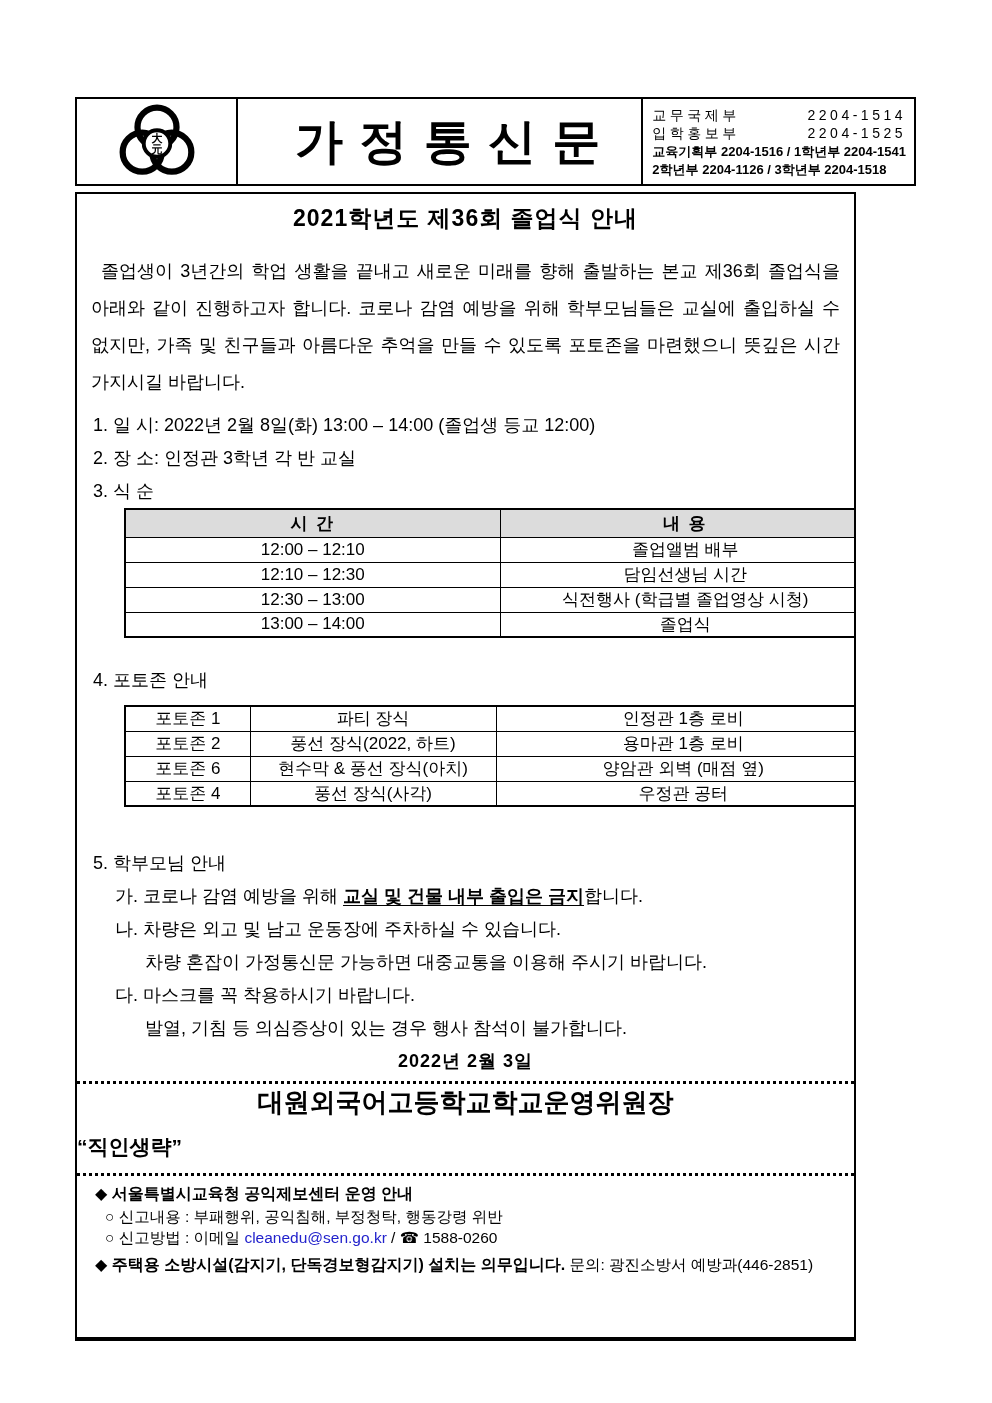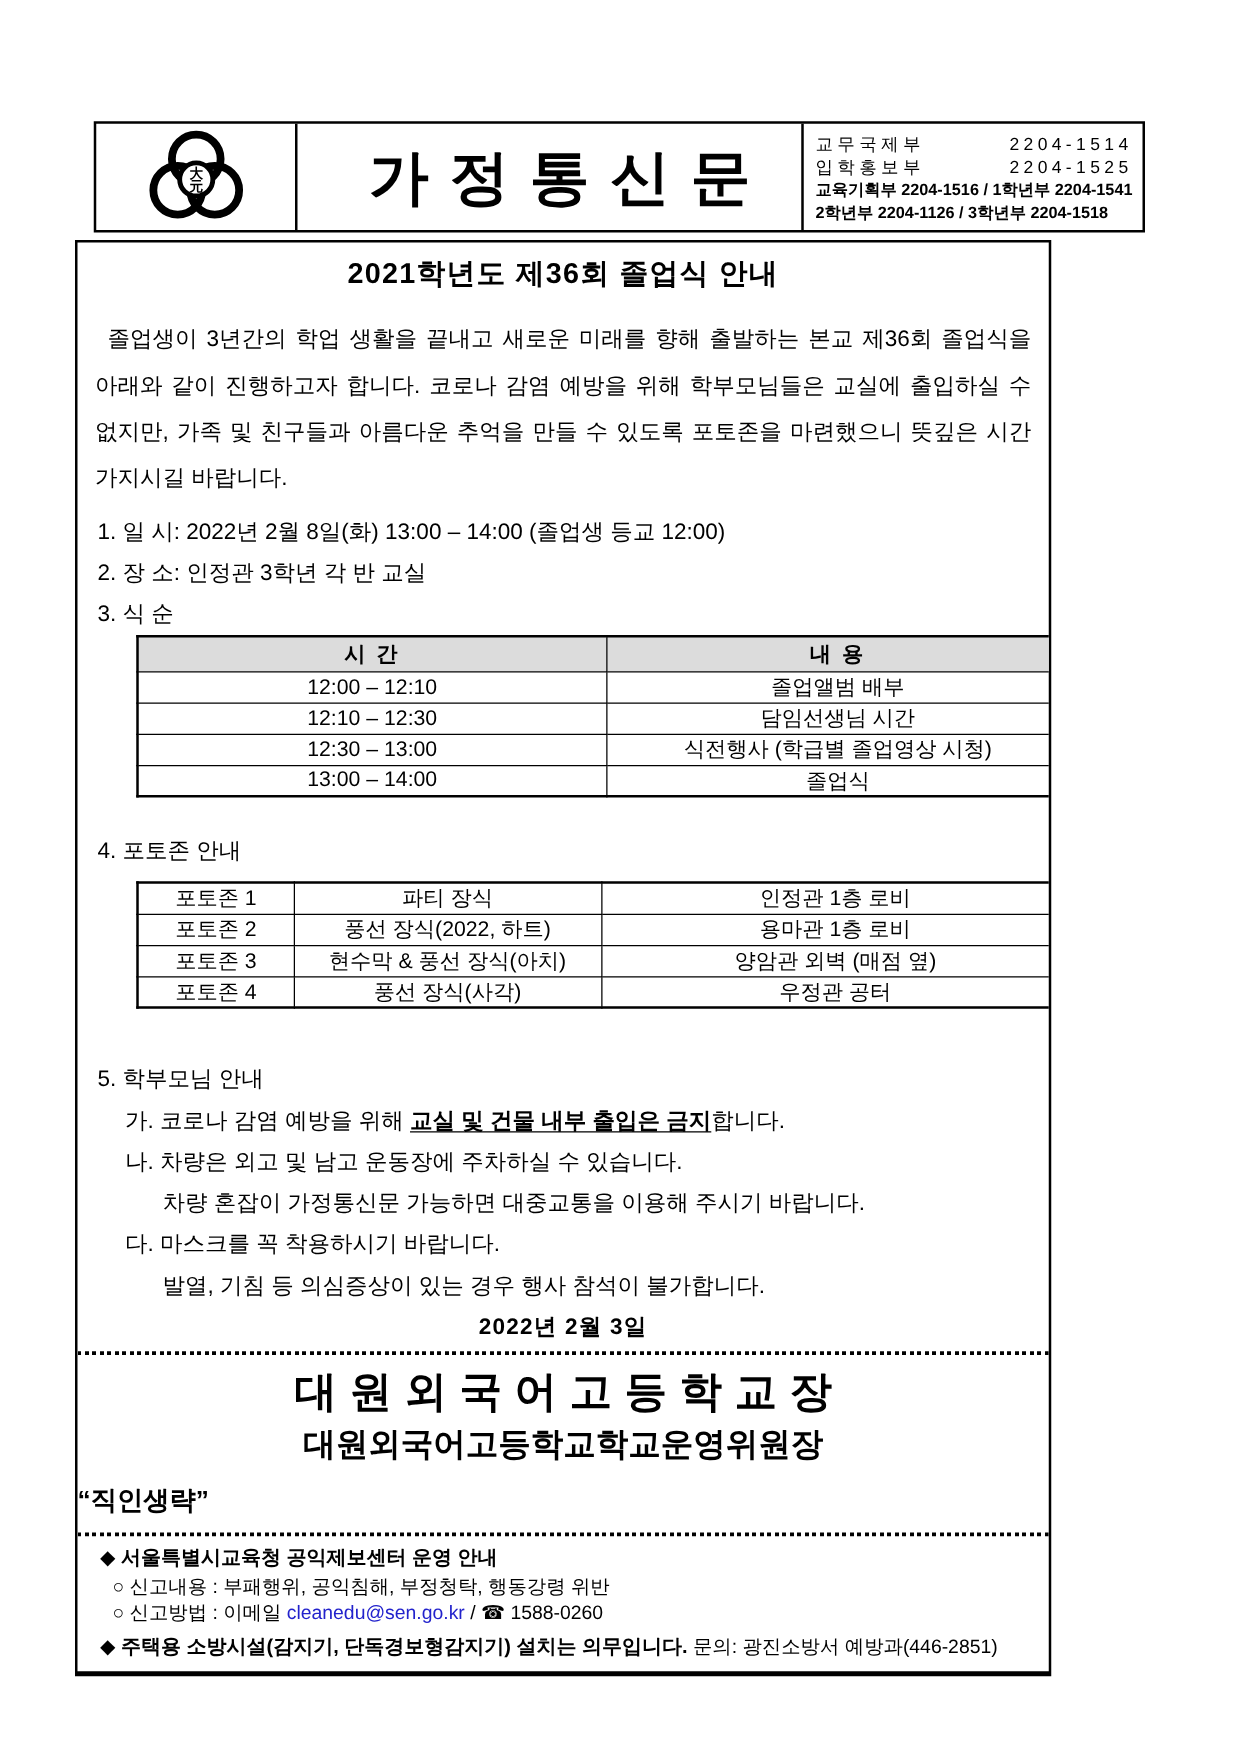--- a/index.html
+++ b/index.html
@@ -23,21 +23,21 @@
     text-indent:0.34em; white-space:nowrap;
   }
   .contact-cell { flex:1; padding:7px 8px 5px 9px;
     display:flex; flex-direction:column; justify-content:space-between; }
   .contact-spaced { display:flex; justify-content:space-between;
     font-size:14px; letter-spacing:3.5px; line-height:18px; white-space:nowrap; }
   .contact-compact { font-size:13px; font-weight:600; letter-spacing:0;
     line-height:18px; white-space:nowrap; }
   
   .body-box {
-    position:absolute; left:60px; top:192px; width:781px; height:1149px;
+    position:absolute; left:75px; top:192px; width:781px; height:1149px;
     border:2px solid #000; border-bottom-width:4px; overflow:hidden;
   }
   .doc-title { margin-top:9px; text-align:center;
     font-size:23px; font-weight:bold; letter-spacing:1px; }
   .intro { margin:18px 14px 0 14px; font-size:18px; line-height:37px; }
   .jline { text-align:justify; text-align-last:justify; }
   .jline-first { text-indent:10px;margin-top:19px; }
   .jline-last { text-align:left; text-align-last:left; }
   .num-items { margin:8px 0 0 16px; font-size:18px; line-height:33px; }
   .num-item { white-space:nowrap; }
@@ -163,21 +163,21 @@
         <td>포토존 1</td>
         <td>파티 장식</td>
         <td>인정관 1층 로비</td>
       </tr>
       <tr>
         <td>포토존 2</td>
         <td>풍선 장식(2022, 하트)</td>
         <td>용마관 1층 로비</td>
       </tr>
       <tr>
-        <td>포토존 3</td>
+        <td>포토존 6</td>
         <td>현수막 &amp; 풍선 장식(아치)</td>
         <td>양암관 외벽 (매점 옆)</td>
       </tr>
       <tr>
         <td>포토존 4</td>
         <td>풍선 장식(사각)</td>
         <td>우정관 공터</td>
       </tr>
     </tbody>
       </table>
@@ -189,21 +189,20 @@
       <div>나. 차량은 외고 및 남고 운동장에 주차하실 수 있습니다.</div>
       <div class="note-cont">차량 혼잡이 가정통신문 가능하면 대중교통을 이용해 주시기 바랍니다.</div>
       <div>다. 마스크를 꼭 착용하시기 바랍니다.</div>
       <div class="note-cont">발열, 기침 등 의심증상이 있는 경우 행사 참석이 불가합니다.</div>
     </div>
 
     <div class="date-line">2022년  2월  3일</div>
 
     <div class="dotted-rule"></div>
 
-    <div class="sig-principal">대원외국어고등학교장</div>
     <div class="sig-committee">대원외국어고등학교학교운영위원장</div>
     <div class="sig-seal">“직인생략”</div>
 
     <div class="dotted-rule dotted-rule-2"></div>
 
     <div class="footer-block">
       <div class="footer-title">◆ 서울특별시교육청 공익제보센터 운영 안내</div>
       <div class="footer-line">○ 신고내용 : 부패행위, 공익침해, 부정청탁, 행동강령 위반</div>
       <div class="footer-line"><span>○ 신고방법 : 이메일 </span><a href="#" class="email-link">cleanedu@sen.go.kr</a><span> / ☎ 1588-0260</span></div>
       <div class="footer-fire"><b>◆ 주택용 소방시설(감지기, 단독경보형감지기) 설치는 의무입니다.</b><span>  문의: 광진소방서 예방과(446-2851)</span></div>

